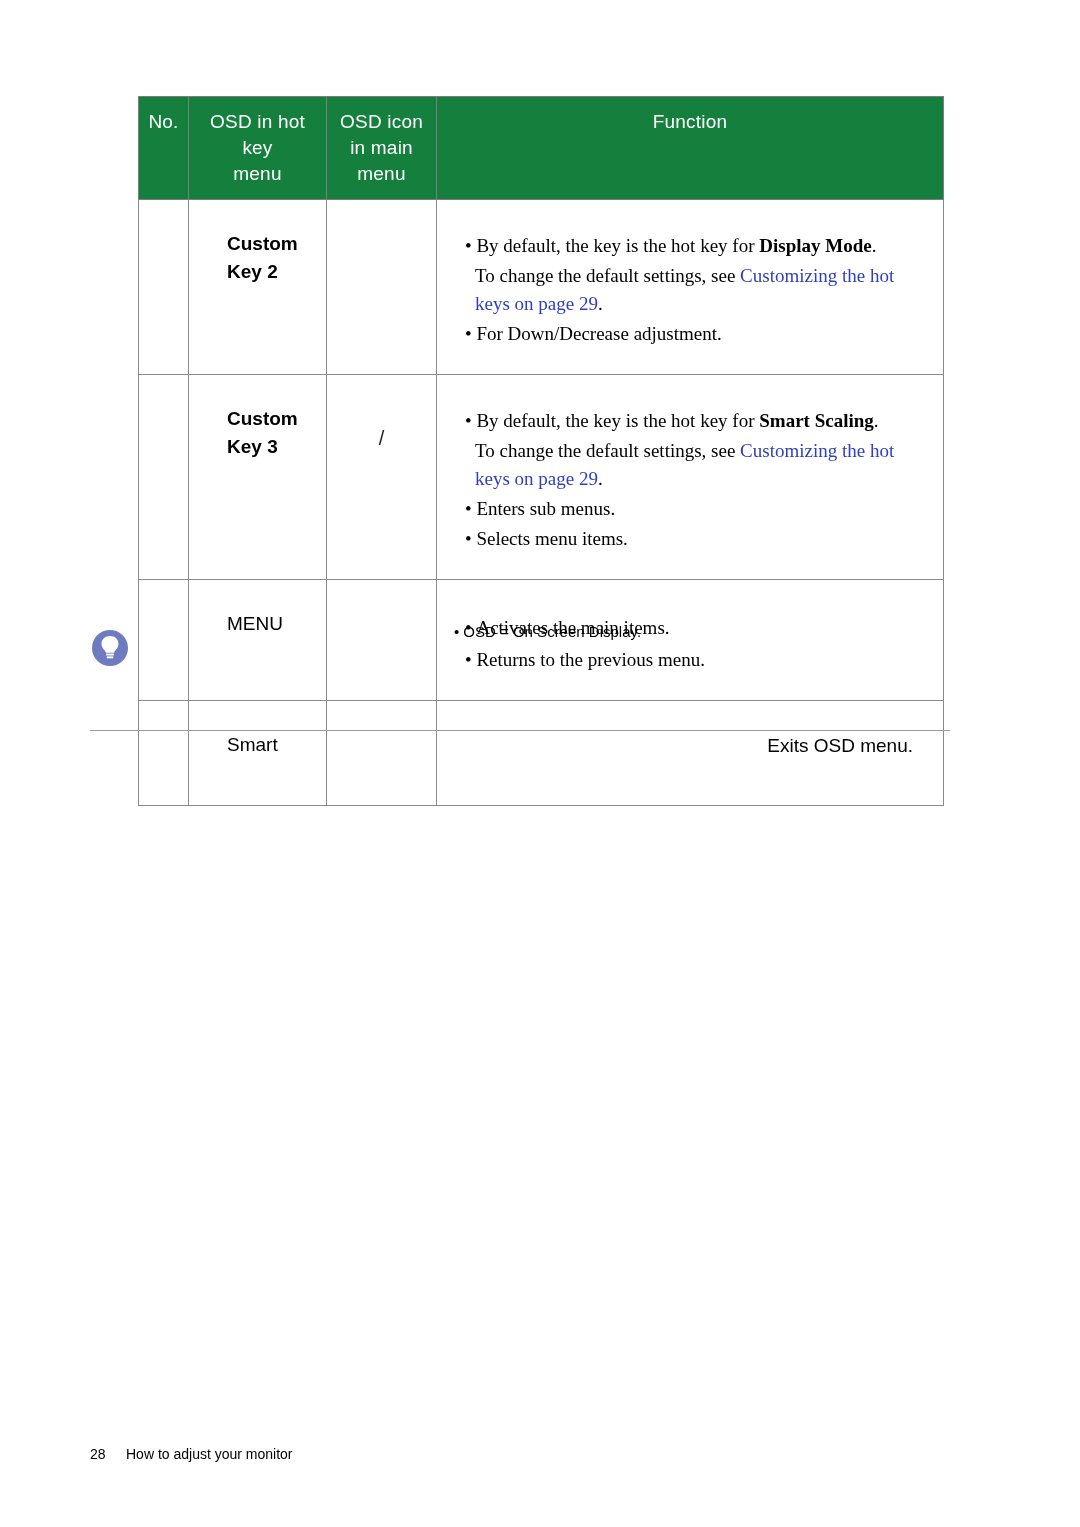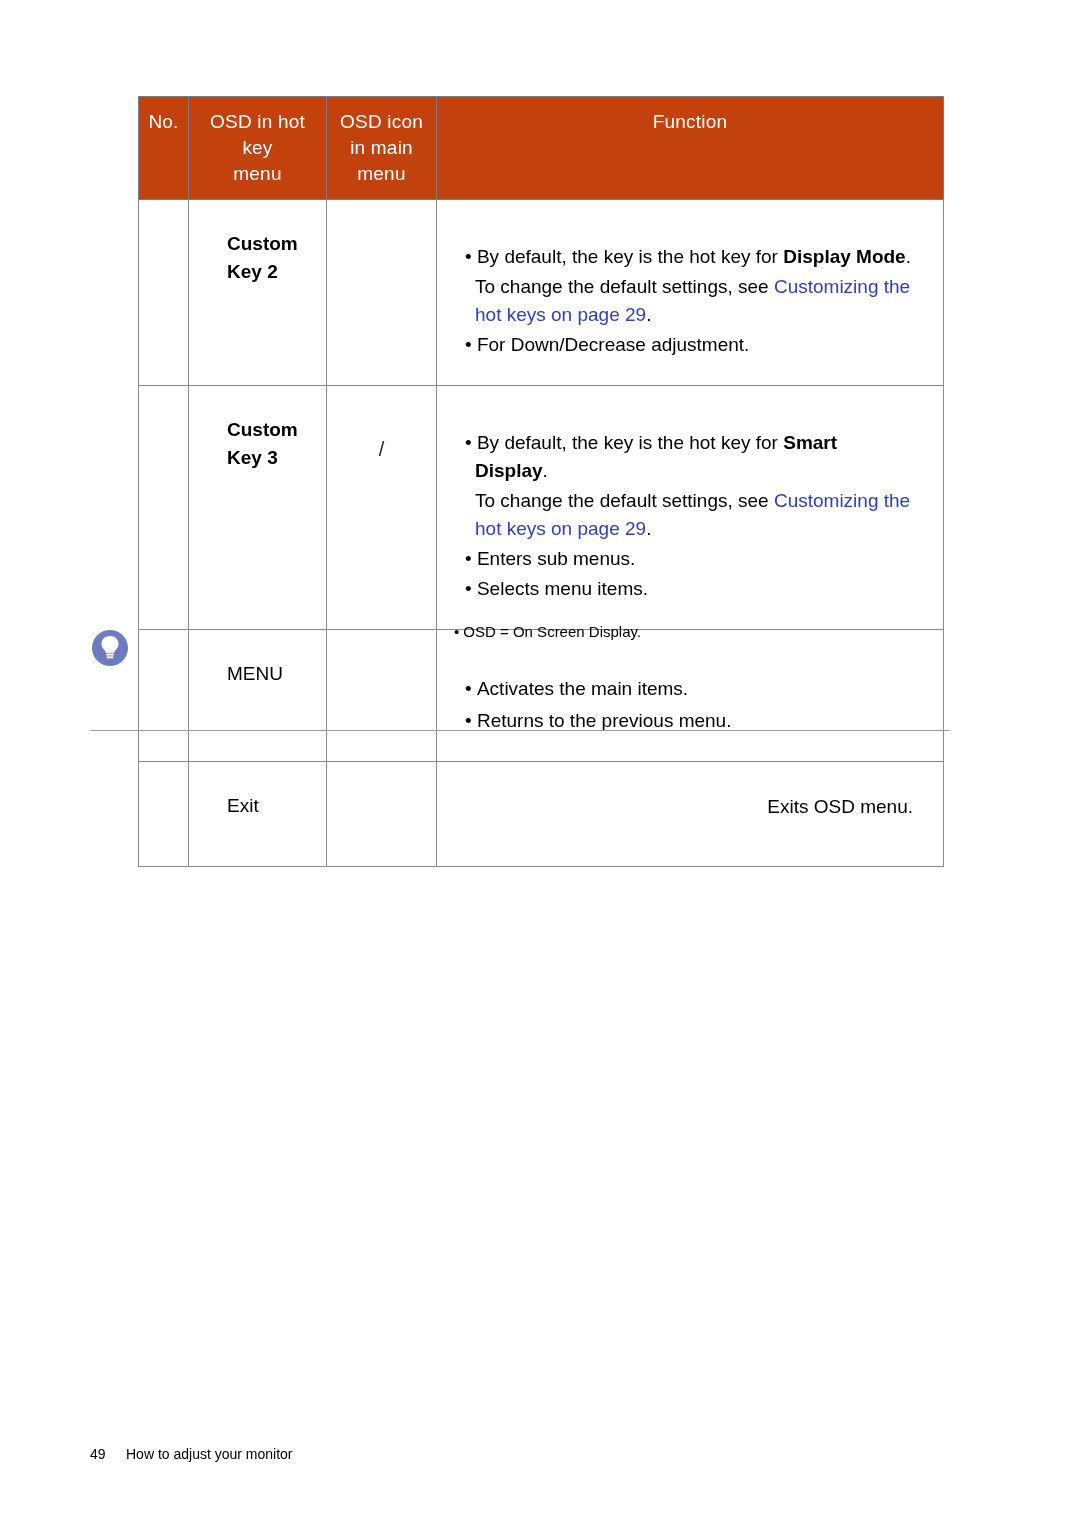--- a/index.html
+++ b/index.html
@@ -29,21 +29,21 @@
     width: 805px;
     border-collapse: collapse;
     table-layout: fixed;
   }
   .osd-table td, .osd-table th {
     border: 1px solid #8a8a8a;
     vertical-align: top;
     padding: 16px;
   }
   .osd-table thead th {
-    background: #c2410c;
+    background: #15803d;
     color: #ffffff;
     font-weight: normal;
     font-size: 19px;
     line-height: 26px;
     text-align: center;
     padding: 12px 4px 12px 4px;
     border: 1px solid #7d7d7d;
     letter-spacing: 0.2px;
   }
   .col-no     { width: 50px; }
@@ -63,23 +63,24 @@
     padding-top: 48px;
     color: #222;
   }
   .cell-icon.small-pad { padding-top: 14px; }
   .cell-func {
     font-size: 19px;
     line-height: 28px;
     padding: 12px 14px 10px 12px;
   }
   .cell-func p {
-    margin: 15px 0 0 0;
+    margin: 4px 0 0 0;
     text-indent: -10px;
     padding-left: 10px;
+    font-family: Liberation Serif, serif;
   }
   .cell-func p + p { margin-top: 2px; }
   .bulleted::before {
     content: "\2022\00a0";
   }
   .lnk {
     color: #2f3fbf;
   }
   .b { font-weight: bold; }
   .plain-row-func {
@@ -202,21 +203,21 @@
           <div class="cell-key"></div>
         </td>
         <td>
           <div class="cell-key bold">Custom Key 3</div>
         </td>
         <td>
           <div class="cell-icon small-pad" style="padding-top:36px;">/</div>
         </td>
         <td>
           <div class="cell-func">
-            <p class="bulleted"><span>By default, the key is the hot key for </span><span class="b">Smart Display</span><span>.</span></p>
+            <p class="bulleted"><span>By default, the key is the hot key for </span><span class="b">Smart Scaling</span><span>.</span></p>
             <p style="text-indent:0;padding-left:10px;"><span>To change the default settings, see </span><span class="lnk">Customizing the hot keys on page 29</span><span>.</span></p>
             <p class="bulleted"><span>Enters sub menus.</span></p>
             <p class="bulleted"><span>Selects menu items.</span></p>
           </div>
         </td>
       </tr>
 
       <tr>
         <td>
           <div class="cell-key"></div>
@@ -233,21 +234,21 @@
             <p class="bulleted" style="margin-top:4px;"><span>Returns to the previous menu.</span></p>
           </div>
         </td>
       </tr>
 
       <tr>
         <td>
           <div class="cell-key"></div>
         </td>
         <td>
-          <div class="cell-key" style="padding-bottom:30px;">Exit</div>
+          <div class="cell-key" style="padding-bottom:30px;">Smart</div>
         </td>
         <td>
           <div class="cell-icon small-pad"></div>
         </td>
         <td>
           <div class="plain-row-func">
             <span>Exits OSD menu.</span>
           </div>
         </td>
       </tr>
@@ -264,16 +265,16 @@
         <rect x="16.8" y="28.4" width="6.4" height="1.9" fill="#ffffff"></rect>
       </svg>
     </div>
     <div class="note-text">
       <p>•&nbsp;<span>OSD = On Screen Display.</span></p>
     </div>
     <div class="note-rule"></div>
   </div>
 
   <div class="footer">
-    <span class="pg">49</span><span>How to adjust your monitor</span>
+    <span class="pg">28</span><span>How to adjust your monitor</span>
   </div>
 
 </div>
 
 </body></html>

